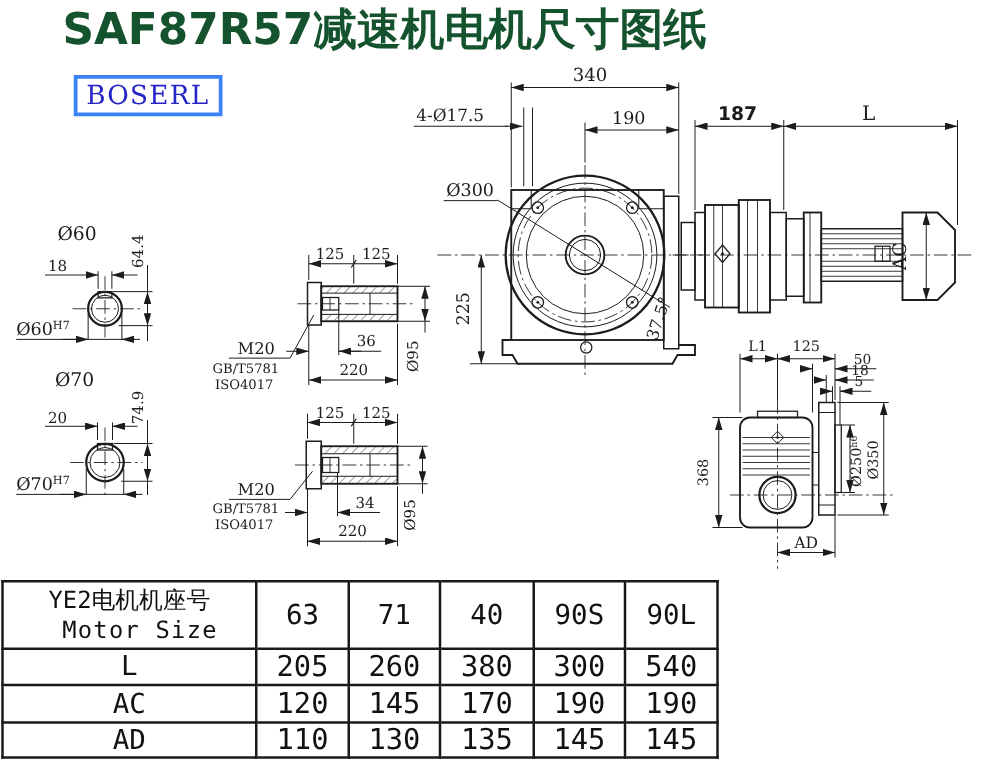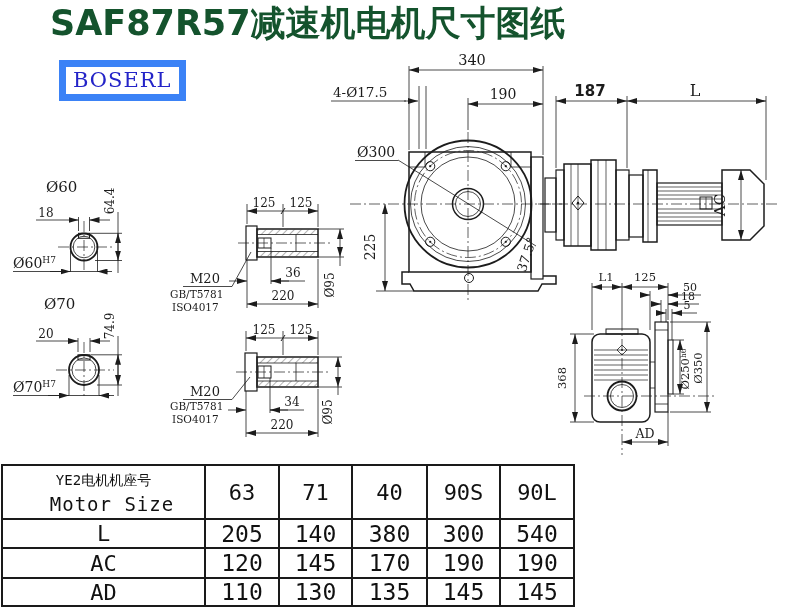--- a/index.html
+++ b/index.html
@@ -1,37 +1,37 @@
 <!DOCTYPE html>
 <html><head>
 <meta charset="utf-8">
 <style>
   html,body{margin:0;padding:0;background:#fff;}
   .page{position:relative;width:800px;height:610px;background:#ffffff;overflow:hidden;
         font-family:"DejaVu Sans",sans-serif;color:#1c1c1c;}
   .title{position:absolute;left:4px;top:0px;font-size:35px;font-weight:bold;white-space:nowrap;
          font-family:"DejaVu Sans",sans-serif;color:#14532d;margin-left:46px;}
-  .logo{position:absolute;left:59px;top:60px;border:7px solid #3b82f6;background:#fff;
+  .logo{position:absolute;left:59px;top:60px;border:3px solid #3b82f6;background:#fff;
         padding:1px 7px 2px 7px;}
   .logo span{color:#2424c8;font-family:"DejaVu Serif",serif;font-size:21px;letter-spacing:1px;}
   svg.drawing{position:absolute;left:0;top:0;}
   svg text{fill:#1c1c1c;font-family:"DejaVu Serif",serif;}
   .bold-dim{font-family:"DejaVu Sans",sans-serif;font-weight:bold;}
   .s18{stroke:#1c1c1c;stroke-width:1.8;fill:none}
   .s15{stroke:#1c1c1c;stroke-width:1.5;fill:none}
   .s12{stroke:#1c1c1c;stroke-width:1.2;fill:none}
   .s1{stroke:#1c1c1c;stroke-width:1;fill:none}
   .s08{stroke:#1c1c1c;stroke-width:.8;fill:none}
   .s07{stroke:#1c1c1c;stroke-width:.7;fill:none}
   .cl{stroke:#1c1c1c;stroke-width:.7;fill:none;stroke-dasharray:11 3 2 3}
   .dim{stroke:#1c1c1c;stroke-width:.8;fill:none}
   table.mt{position:absolute;left:1px;top:464px;border-collapse:collapse;table-layout:fixed;
         font-family:"DejaVu Sans Mono",monospace;color:#111;}
   table.mt td{border:2px solid #1a1a1a;text-align:center;vertical-align:middle;padding:0;}
-  .hdr-cn{font-size:14px;line-height:24px;}
+  .hdr-cn{font-size:19px;line-height:24px;}
   .hdr-en{font-size:19px;line-height:24px;letter-spacing:1px;margin-left:17px;}
   .size{font-size:22px;border-radius:17px;} .num{font-size:23px;} .rowlabel{font-size:22px;}
 </style>
 </head>
 <body>
 
 <div class="page">
 
   <div class="title">SAF87R57减速机电机尺寸图纸</div>
 
@@ -351,21 +351,21 @@
       </td>
       <td class="size">63</td>
       <td class="size">71</td>
       <td class="size">40</td>
       <td class="size">90S</td>
       <td class="size">90L</td>
     </tr>
     <tr style="height:29px">
       <td class="rowlabel">L</td>
       <td class="num">205</td>
-      <td class="num">140</td>
+      <td class="num">260</td>
       <td class="num">380</td>
       <td class="num">300</td>
       <td class="num">540</td>
     </tr>
     <tr style="height:30px">
       <td class="rowlabel">AC</td>
       <td class="num">120</td>
       <td class="num">145</td>
       <td class="num">170</td>
       <td class="num">190</td>

